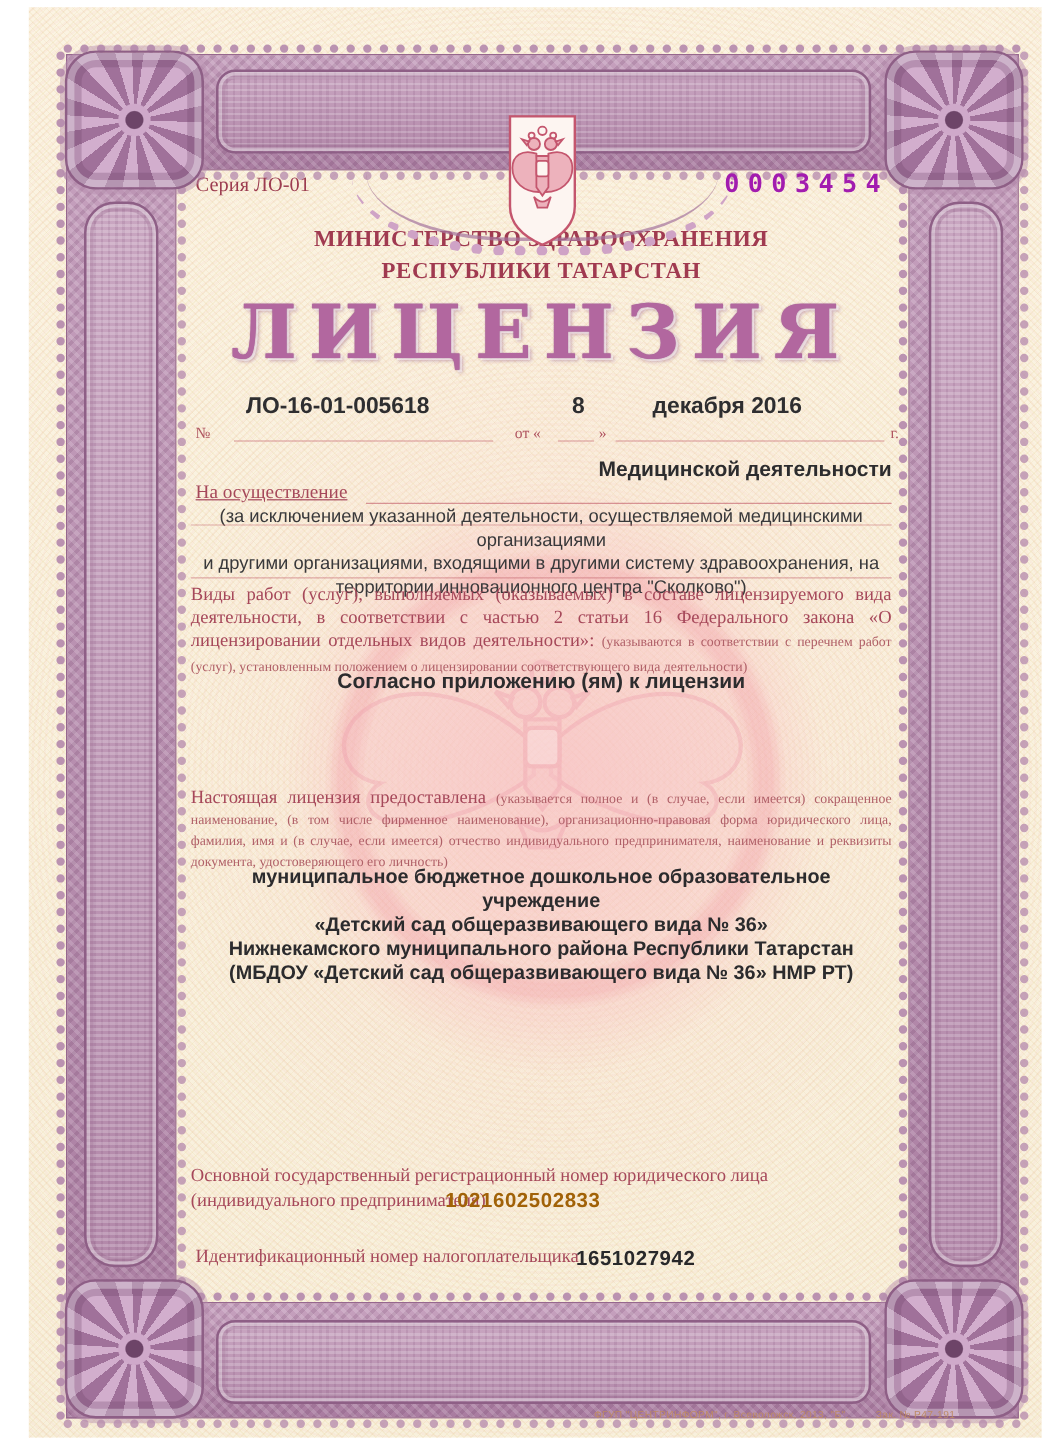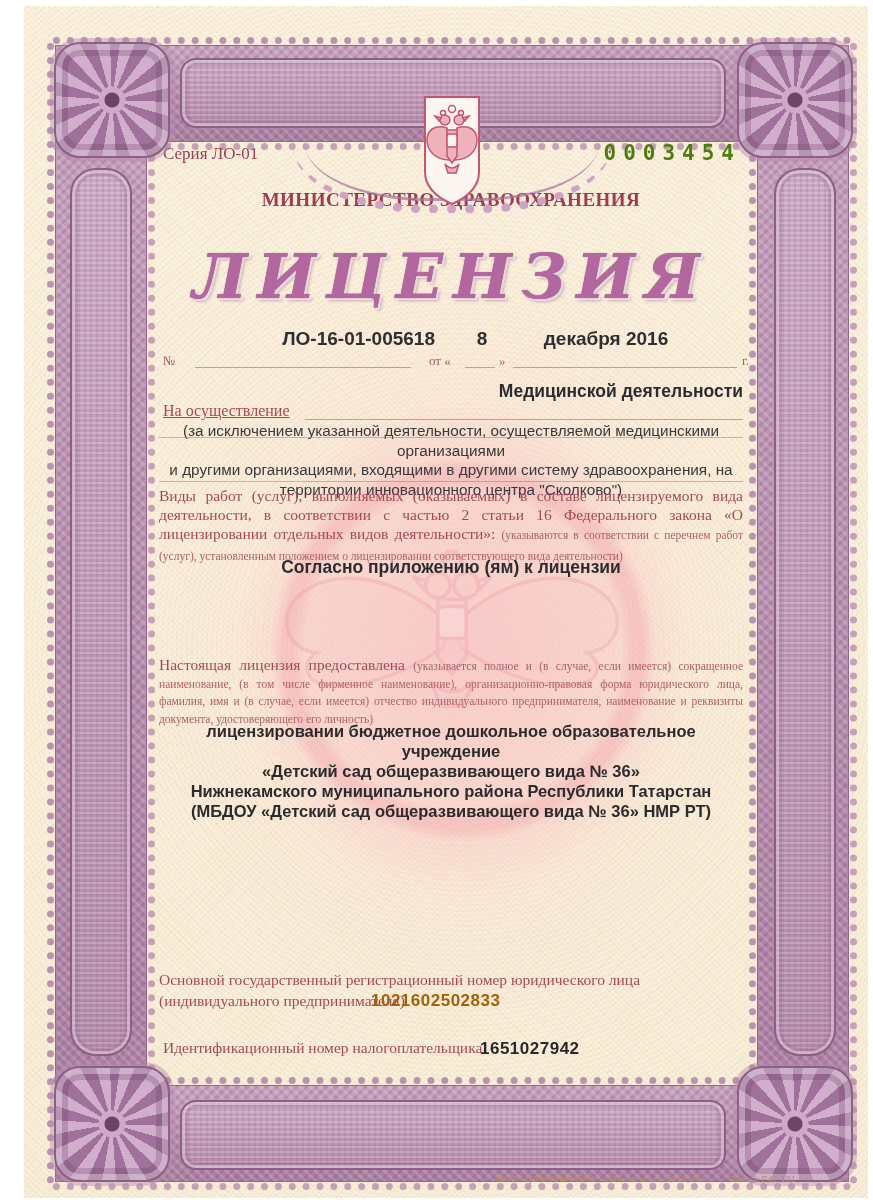--- a/index.html
+++ b/index.html
@@ -70,31 +70,30 @@
   .emblem{position:absolute;left:421px;top:94px;width:62px;height:114px;z-index:5;}
   .watermark{position:absolute;left:262px;top:546px;width:380px;height:178px;opacity:.38;z-index:1;}
   
   .content{position:absolute;left:145px;top:140px;width:612px;height:950px;z-index:2;}
   .blk{position:absolute;left:14px;width:584px;}
   .maroon{color:#a6485a;}
   .series-row{top:4px;height:24px;}
   .series-label{position:absolute;left:4px;top:0;font-size:17px;color:#9c3c50;}
   .serial{
     position:absolute;right:2px;top:-3px;font-family:"DejaVu Sans Mono",monospace;
-    font-size:21px;font-weight:600;letter-spacing:7px;color:#4d7c0f;
+    font-size:21px;font-weight:600;letter-spacing:7px;color:#a21caf;
   }
   .ministry{top:46px;text-align:center;font-weight:bold;font-size:19px;line-height:27px;color:#a03a50;letter-spacing:.5px;}
   .license-title{
     top:100px;text-align:center;font-family:"DejaVu Serif",serif;font-weight:bold;
     font-size:62px;line-height:74px;letter-spacing:10px;color:#b2679f;
     text-shadow:0 0 1px #8d4a80, 2px 2px 0 rgba(255,255,255,.55), 3px 3px 3px rgba(141,74,128,.4);
-    font-style:italic;
   }
   .num-row{top:188px;height:24px;font-family:"Liberation Sans",sans-serif;font-weight:bold;font-size:19px;color:#2e2e30;}
-  .num-val{position:absolute;left:46px;width:230px;text-align:right;}
+  .num-val{position:absolute;left:46px;width:230px;text-align:left;}
   .day-val{position:absolute;left:300px;width:46px;text-align:center;}
   .month-val{position:absolute;left:352px;width:190px;text-align:center;}
   .line-row{top:213px;height:18px;font-size:13px;color:#b05560;}
   .seg{position:absolute;top:13px;border-bottom:1px solid rgba(196,100,110,.65);height:1px;}
   .lbl{position:absolute;top:0;}
   .activity-type{top:241px;text-align:right;font-family:"Liberation Sans",sans-serif;font-weight:bold;font-size:17.5px;color:#2c2c2e;}
   .carry-row{top:262px;height:20px;font-size:16px;}
   .carry-row .u{position:absolute;left:146px;right:0;bottom:2px;border-bottom:1px solid rgba(196,100,110,.65);}
   .exception{top:281px;text-align:center;font-family:"Liberation Sans",sans-serif;font-size:15.3px;line-height:19.5px;color:#39393b;}
   .rule{position:absolute;left:14px;width:584px;border-bottom:1px solid rgba(196,100,110,.5);height:0;}
@@ -173,20 +172,21 @@
 
 <div class="content">
 
   <div class="blk series-row">
     <span class="series-label">Серия ЛО-01</span>
     <span class="serial">0003454</span>
   </div>
 
   <div class="blk ministry">
     <div>МИНИСТЕРСТВО ЗДРАВООХРАНЕНИЯ</div>
+    <div>РЕСПУБЛИКИ ТАТАРСТАН</div>
   </div>
 
   <div class="blk license-title">ЛИЦЕНЗИЯ</div>
 
   <div class="blk num-row">
     <span class="num-val">ЛО-16-01-005618</span>
     <span class="day-val">8</span>
     <span class="month-val">декабря 2016</span>
   </div>
 
@@ -221,21 +221,21 @@
   </div>
 
   <div class="blk result">Согласно приложению (ям) к лицензии</div>
 
   <div class="blk grantee maroon">
     <span>Настоящая лицензия предоставлена </span>
     <span class="small-note">(указывается полное и (в случае, если имеется) сокращенное наименование, (в том числе фирменное наименование), организационно-правовая форма юридического лица, фамилия, имя и (в случае, если имеется) отчество индивидуального предпринимателя, наименование и реквизиты документа, удостоверяющего его личность)</span>
   </div>
 
   <div class="blk org-name">
-    <div>лицензировании бюджетное дошкольное образовательное учреждение</div>
+    <div>муниципальное бюджетное дошкольное образовательное учреждение</div>
     <div>«Детский сад общеразвивающего вида № 36»</div>
     <div>Нижнекамского муниципального района Республики Татарстан</div>
     <div>(МБДОУ «Детский сад общеразвивающего вида № 36» НМР РТ)</div>
   </div>
 
   <div class="blk ogrn">
     <div class="maroon" style="width:100%;">Основной  государственный регистрационный номер юридического лица (индивидуального предпринимателя)</div>
     <span class="ogrn-val">1021602502833</span>
   </div>
 

